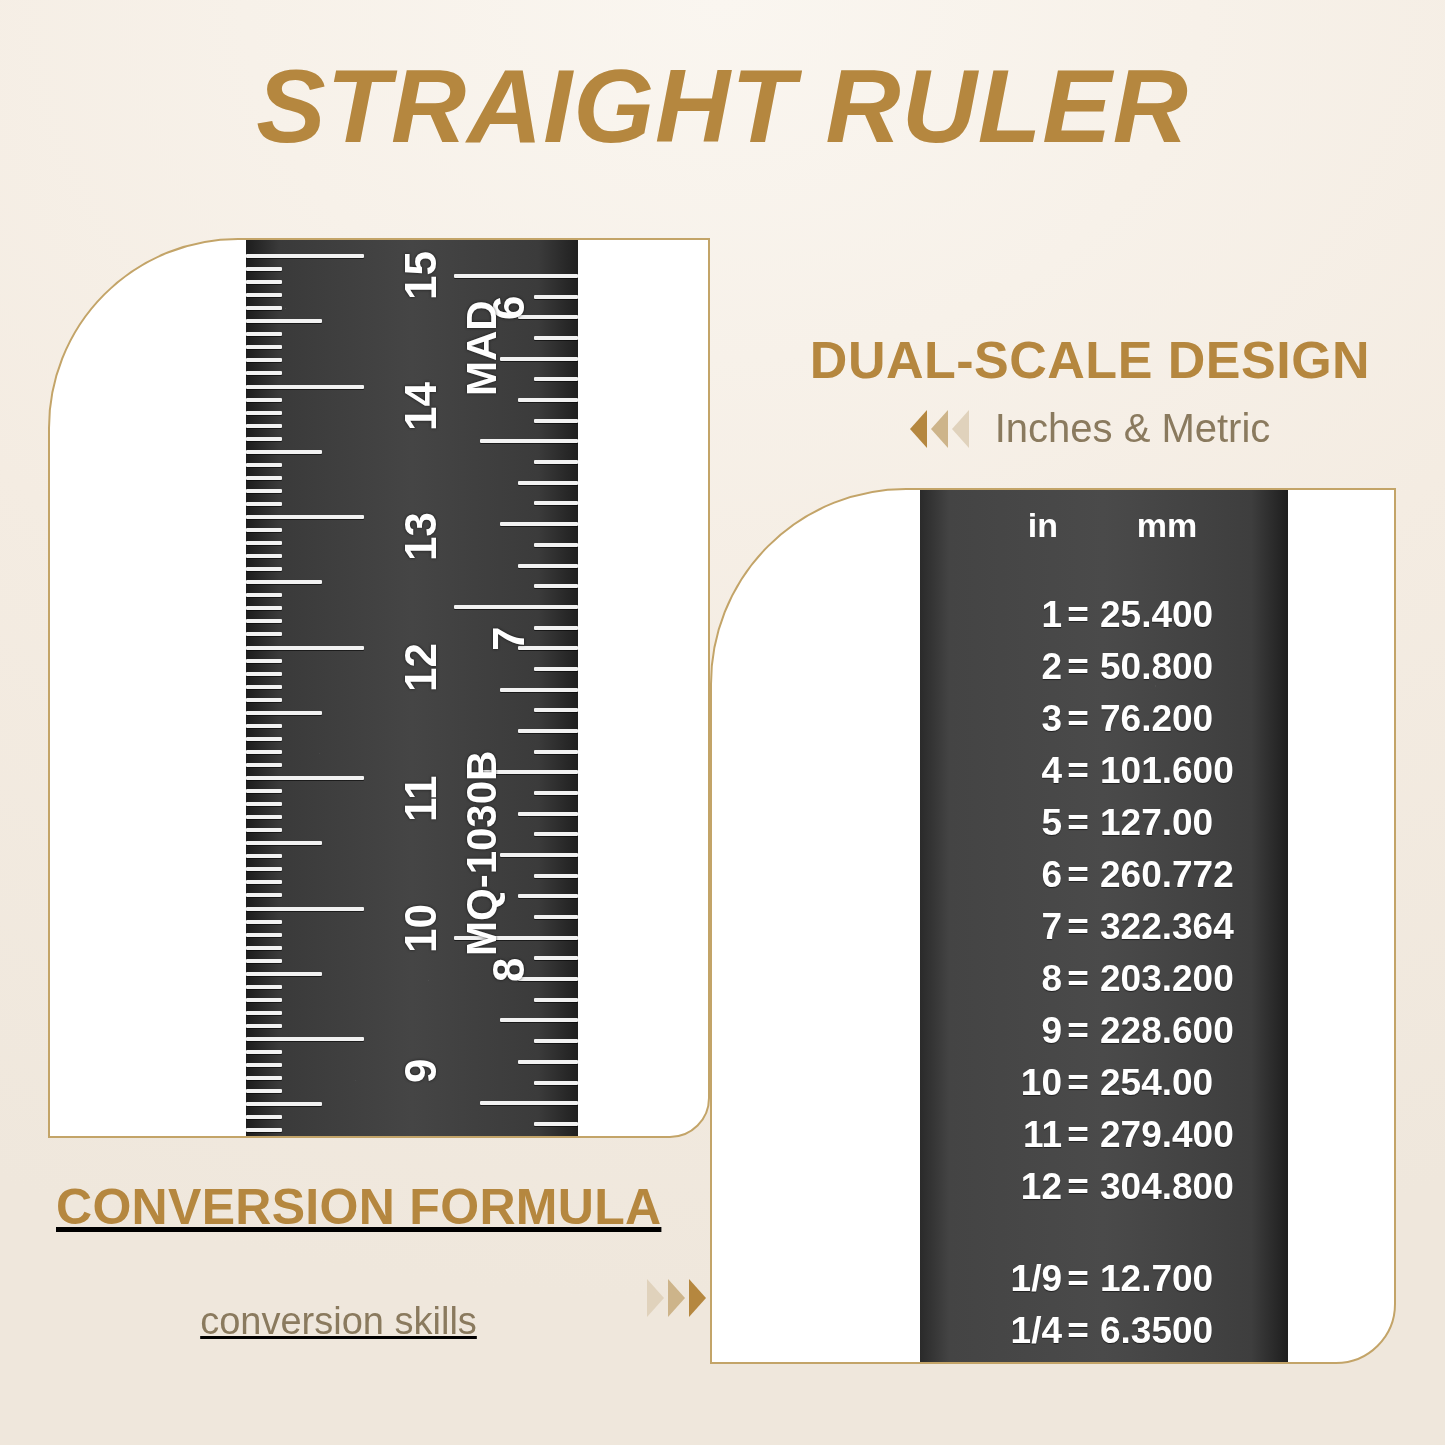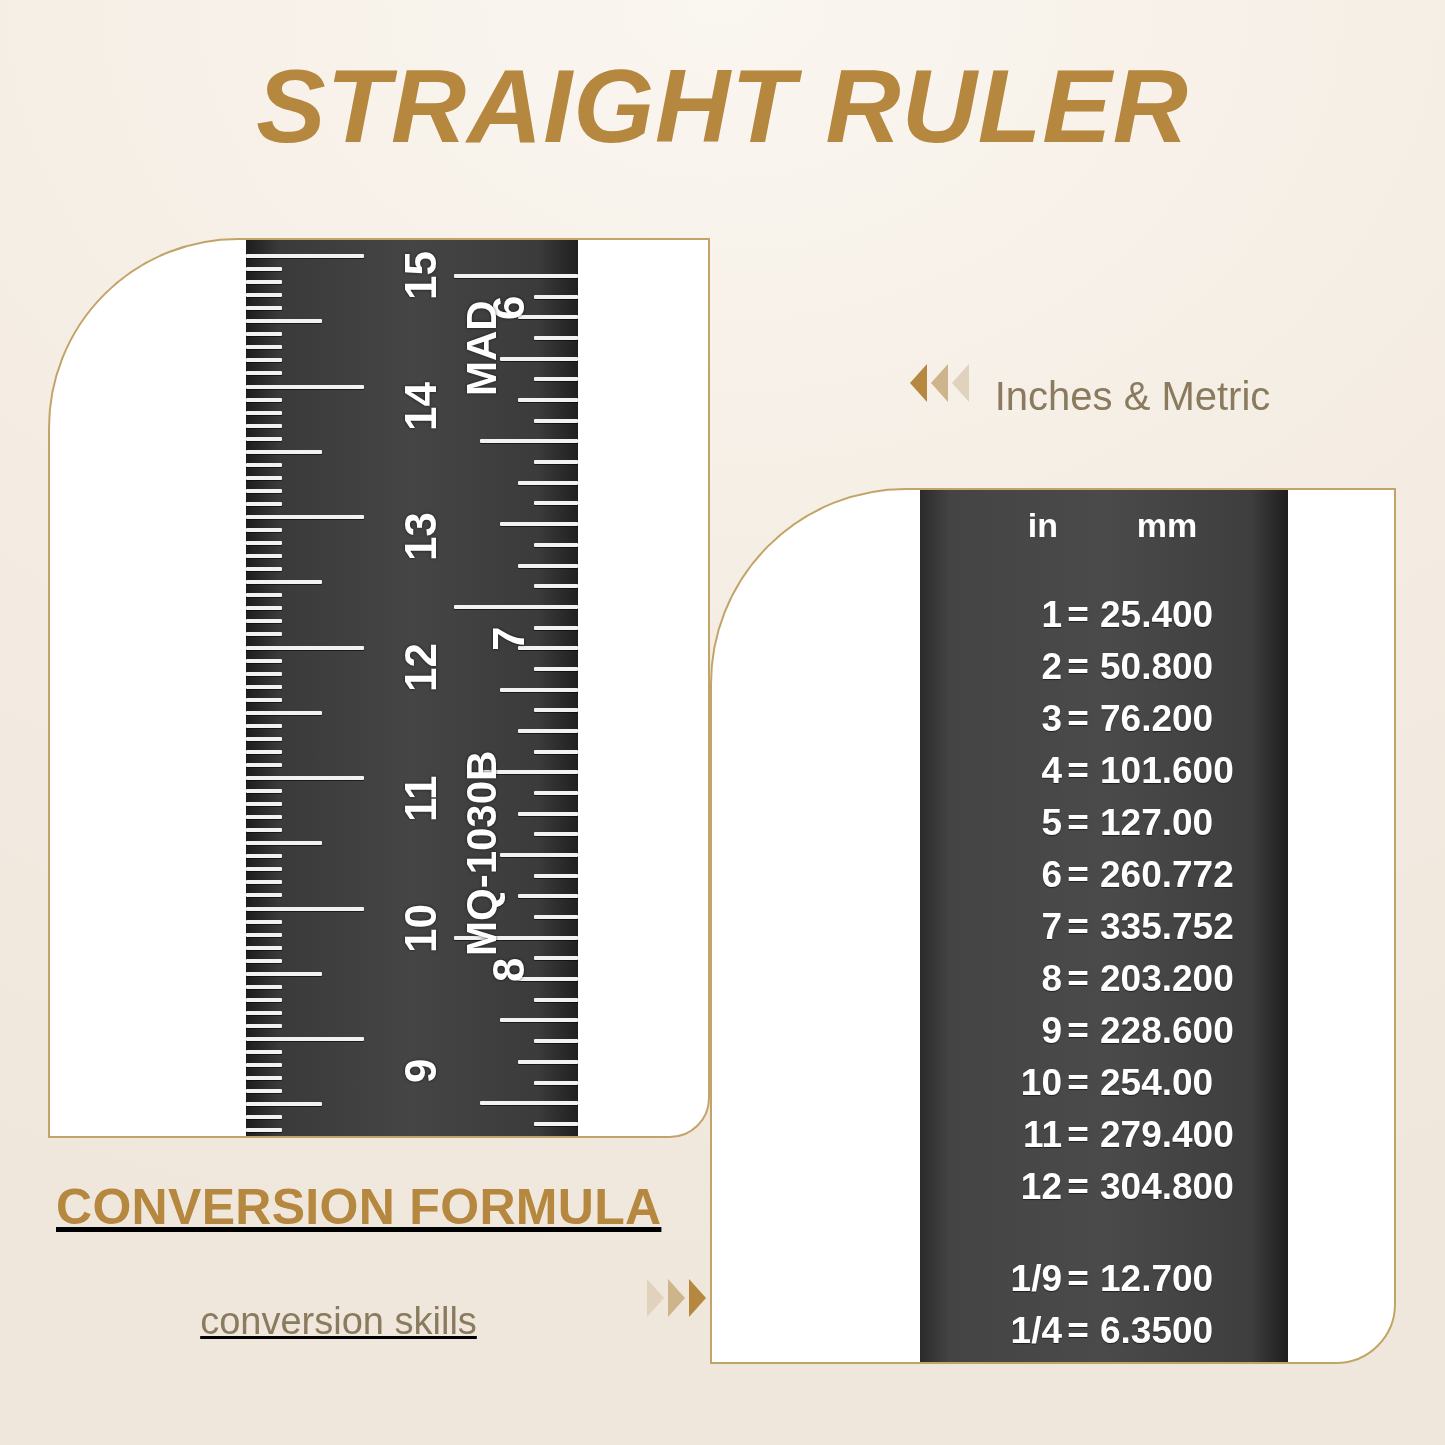--- a/index.html
+++ b/index.html
@@ -58,21 +58,21 @@
     transform:rotate(-90deg);transform-origin:left top;white-space:nowrap;
     text-shadow:0 0 3px rgba(0,0,0,.7);
   }
   .cm-num{font-size:44px;}
   .in-num{font-size:44px;}
   .brand{font-size:42px;font-weight:bold;letter-spacing:0px;}
   
   .head-right{position:absolute;left:760px;top:330px;width:660px;text-align:center;}
   .head-right .h{font-size:52px;font-weight:bold;color:#b5873f;letter-spacing:.5px;white-space:nowrap;}
   .head-right .sub-row{display:flex;align-items:center;justify-content:center;gap:26px;margin-top:16px;}
-  .head-right .sub{font-size:40px;color:#8a7a5e;margin-top:28px;}
+  .head-right .sub{font-size:40px;color:#8a7a5e;}
   
   .head-left{position:absolute;left:56px;top:1178px;width:650px;text-decoration:underline;}
   .head-left .h{font-size:50px;font-weight:bold;color:#b5873f;letter-spacing:.3px;white-space:nowrap;}
   .head-left .sub-row{display:flex;align-items:center;gap:26px;margin-top:14px;}
   .head-left .sub{font-size:38px;color:#8a7a5e;line-height:1.25;text-align:center;flex:1;}
   
   .chev-group{display:flex;align-items:center;gap:4px;}
   .chev{width:0;height:0;}
   .chev.left{border-top:19px solid transparent;border-bottom:19px solid transparent;
              border-right:17px solid currentColor;}
@@ -240,20 +240,21 @@
           <div class="rlabel in-num" style="left: 238px; top: 84px;">6</div>
           <div class="rlabel in-num" style="left: 238px; top: 414.88px;">7</div>
           <div class="rlabel in-num" style="left: 238px; top: 745.76px;">8</div>
           <div class="rlabel brand" style="left: 212px; top: 720px;">MQ-1030B</div>
           <div class="rlabel brand" style="left: 212px; top: 160px;">MAD</div>
         </div>
     </div>
   </div>
 
   <div class="head-right">
+    <div class="h">DUAL-SCALE DESIGN</div>
     <div class="sub-row">
       <span class="chev-group">
         <span class="chev left c1"></span>
         <span class="chev left c2"></span>
         <span class="chev left c3"></span>
       </span>
       <span class="sub">Inches &amp; Metric</span>
     </div>
   </div>
 
@@ -293,21 +294,21 @@
                 <span class="mm">127.00</span>
               </div>
               <div class="conv-row">
                 <span class="in">6</span>
                 <span class="eq">=</span>
                 <span class="mm">260.772</span>
               </div>
               <div class="conv-row">
                 <span class="in">7</span>
                 <span class="eq">=</span>
-                <span class="mm">335.752</span>
+                <span class="mm">322.364</span>
               </div>
               <div class="conv-row">
                 <span class="in">8</span>
                 <span class="eq">=</span>
                 <span class="mm">203.200</span>
               </div>
               <div class="conv-row">
                 <span class="in">9</span>
                 <span class="eq">=</span>
                 <span class="mm">228.600</span>

